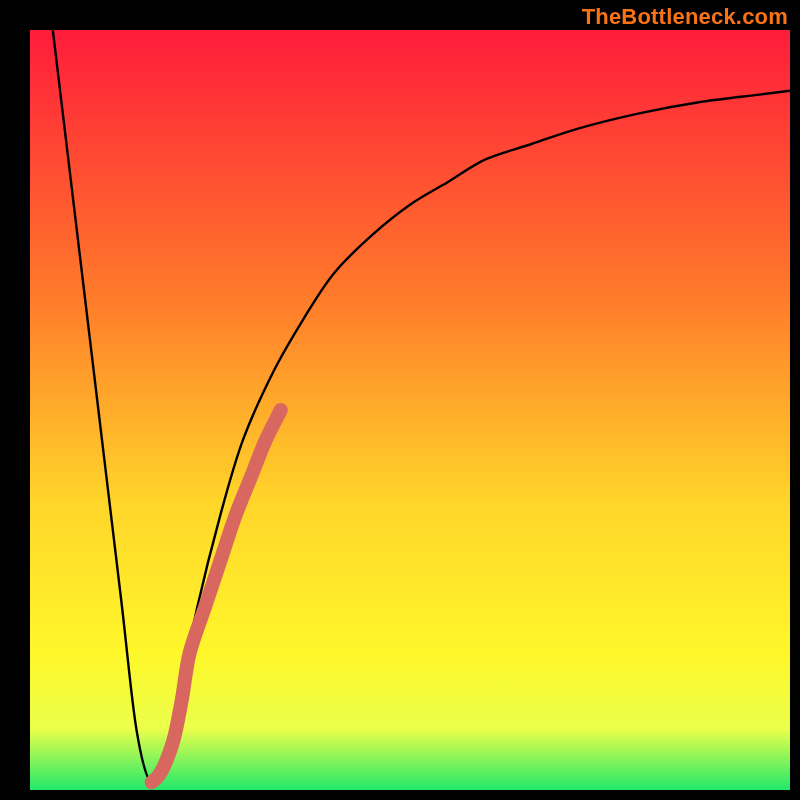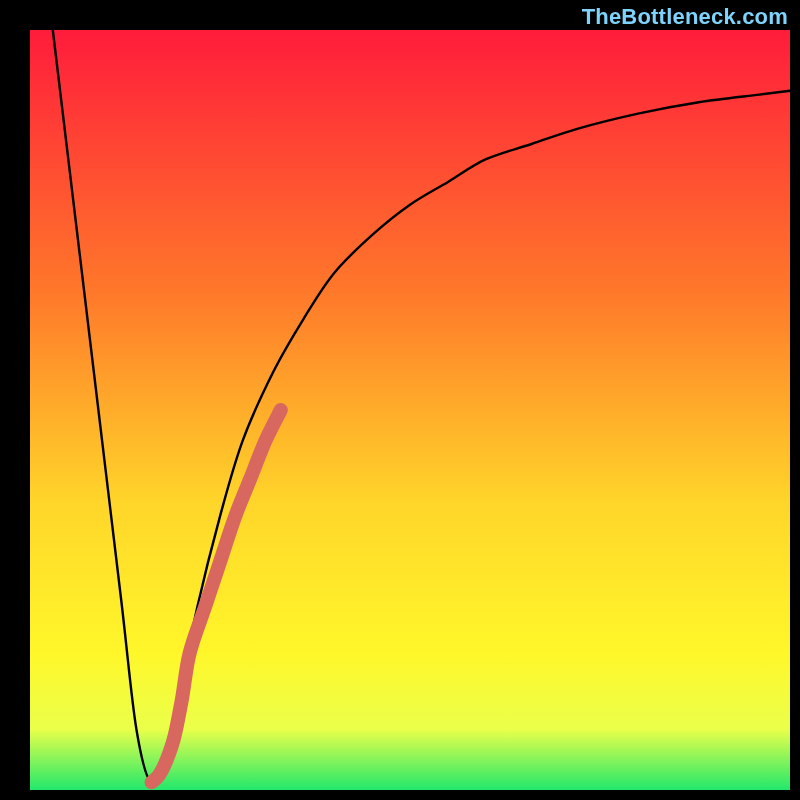--- a/index.html
+++ b/index.html
@@ -14,21 +14,21 @@
   .frame {
     position: relative;
     width: 800px;
     height: 800px;
     background: #000;
   }
   .watermark {
     position: absolute;
     top: 4px;
     right: 12px;
-    color: #7dd3fc;
+    color: #f97316;
     font-size: 22px;
     font-weight: 600;
     letter-spacing: 0.2px;
     z-index: 5;
   }
   .plot-wrap {
     position: absolute;
     left: 30px;
     top: 30px;
     width: 760px;

